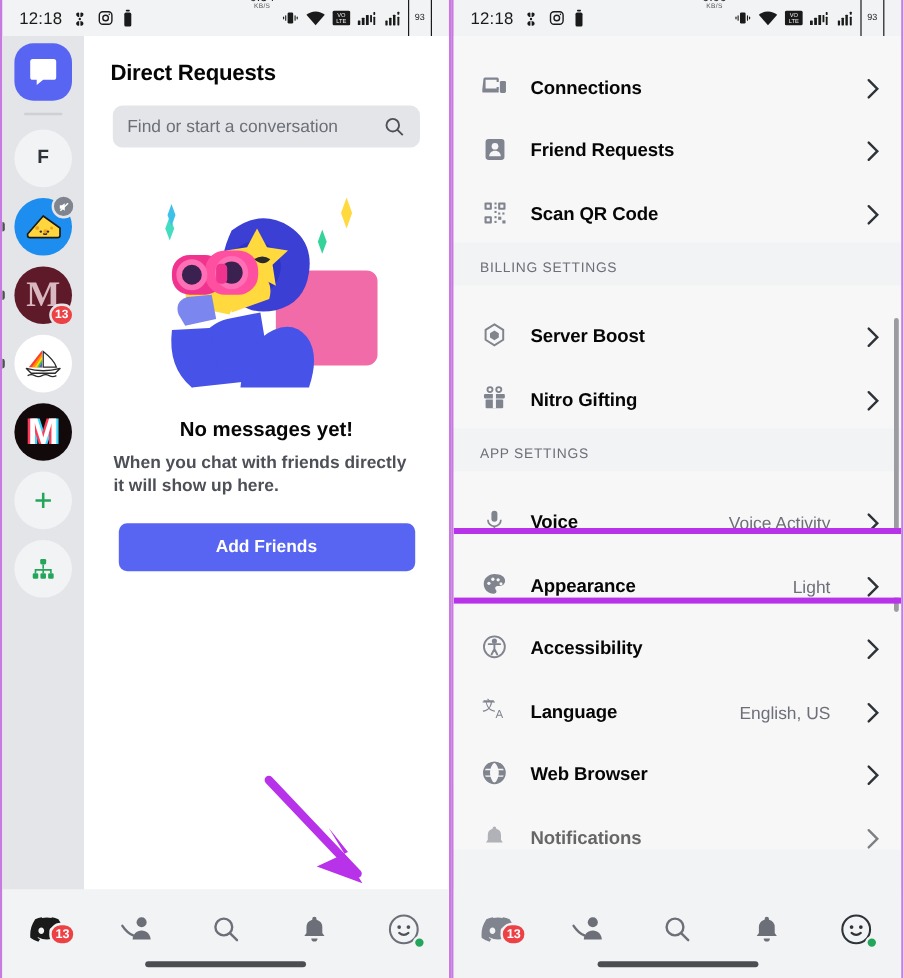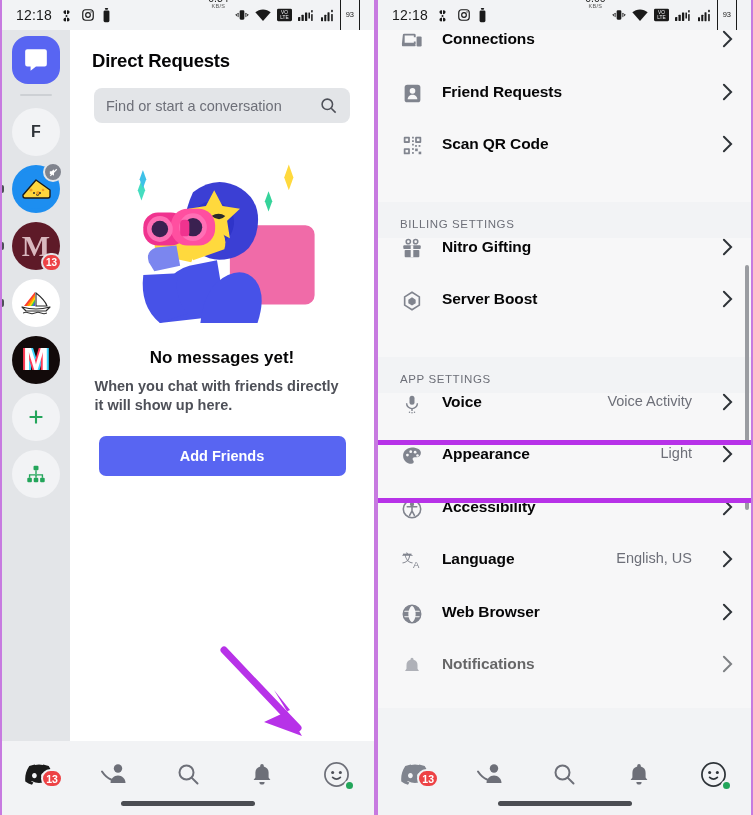--- a/index.html
+++ b/index.html
@@ -145,21 +145,21 @@
   
   .arrow-svg { position: absolute; left: 200px; top: 640px; pointer-events: none; }
 
   
   .settings-scroll {
     height: 785px; background: #f2f3f5;
     position: relative; overflow: hidden;
   }
   .sgroup { background: #f7f7f8; }
   .srow {
-    height: 52.5px; display: flex; align-items: flex-start;
+    height: 52.5px; display: flex; align-items: flex-end;
     padding: 0 18px 0 22px; gap: 18px; background: #f7f7f8;
   }
   .srow .sicon { width: 24px; display: flex; align-items: center; justify-content: center; color: #80848e; flex: 0 0 24px;}
   .srow .slabel { font-size: 15.5px; font-weight: 700; color: #060607; letter-spacing: -.1px;}
   .srow .svalue { margin-left: auto; font-size: 14.5px; color: #6d6f78; }
   .srow .chev { margin-left: 14px; color: #2e3338; display:flex; }
   .srow .svalue + .chev { margin-left: 12px; }
   .srow .chev-only { margin-left: auto; color: #2e3338; display:flex; }
   .ghead {
     font-size: 11.5px; letter-spacing: .6px; color: #6d6f78;
@@ -570,43 +570,43 @@
               </svg>
           </span>
         </div>
         <div class="fadecut"></div>
       </div>
 
       <div class="ghead">BILLING SETTINGS</div>
       <div class="sgroup">
         <div class="srow">
           <span class="sicon">
+            <svg width="22" height="22" viewBox="0 0 24 24" fill="none" stroke="#80848e" stroke-width="1.8">
+                <path d="M12 2.5l8 5v9l-8 5-8-5v-9z"></path>
+                <path d="M12 8l4 2.5v4L12 17l-4-2.5v-4z" fill="#80848e" stroke="none"></path>
+              </svg>
+          </span>
+          <span class="slabel">Server Boost</span>
+          <span class="chev-only">
+            <svg width="11" height="18" viewBox="0 0 12 20" fill="none" stroke="#2e3338" stroke-width="2.2" stroke-linecap="round">
+                <path d="M2 2l8 8-8 8"></path>
+              </svg>
+          </span>
+        </div>
+        <div class="srow">
+          <span class="sicon">
             <svg width="22" height="22" viewBox="0 0 24 24" fill="#80848e">
               <circle cx="8" cy="4" r="2.3" fill="none" stroke="#80848e" stroke-width="1.7"></circle>
               <circle cx="16" cy="4" r="2.3" fill="none" stroke="#80848e" stroke-width="1.7"></circle>
               <rect x="2.5" y="8" width="19" height="4" rx="1"></rect>
               <rect x="4" y="13" width="16" height="8" rx="1"></rect>
               <rect x="10.6" y="8" width="2.8" height="13" fill="#f7f7f8"></rect>
             </svg>
           </span>
           <span class="slabel">Nitro Gifting</span>
-          <span class="chev-only">
-            <svg width="11" height="18" viewBox="0 0 12 20" fill="none" stroke="#2e3338" stroke-width="2.2" stroke-linecap="round">
-                <path d="M2 2l8 8-8 8"></path>
-              </svg>
-          </span>
-        </div>
-        <div class="srow">
-          <span class="sicon">
-            <svg width="22" height="22" viewBox="0 0 24 24" fill="none" stroke="#80848e" stroke-width="1.8">
-                <path d="M12 2.5l8 5v9l-8 5-8-5v-9z"></path>
-                <path d="M12 8l4 2.5v4L12 17l-4-2.5v-4z" fill="#80848e" stroke="none"></path>
-              </svg>
-          </span>
-          <span class="slabel">Server Boost</span>
           <span class="chev-only">
             <svg width="11" height="18" viewBox="0 0 12 20" fill="none" stroke="#2e3338" stroke-width="2.2" stroke-linecap="round">
                 <path d="M2 2l8 8-8 8"></path>
               </svg>
           </span>
         </div>
         <div class="fadecut"></div>
       </div>
 
       <div class="ghead">APP SETTINGS</div>

